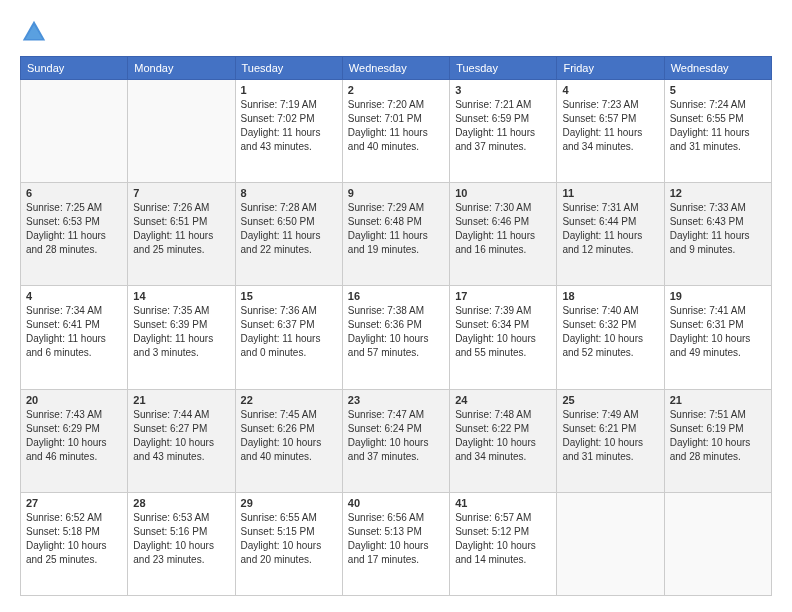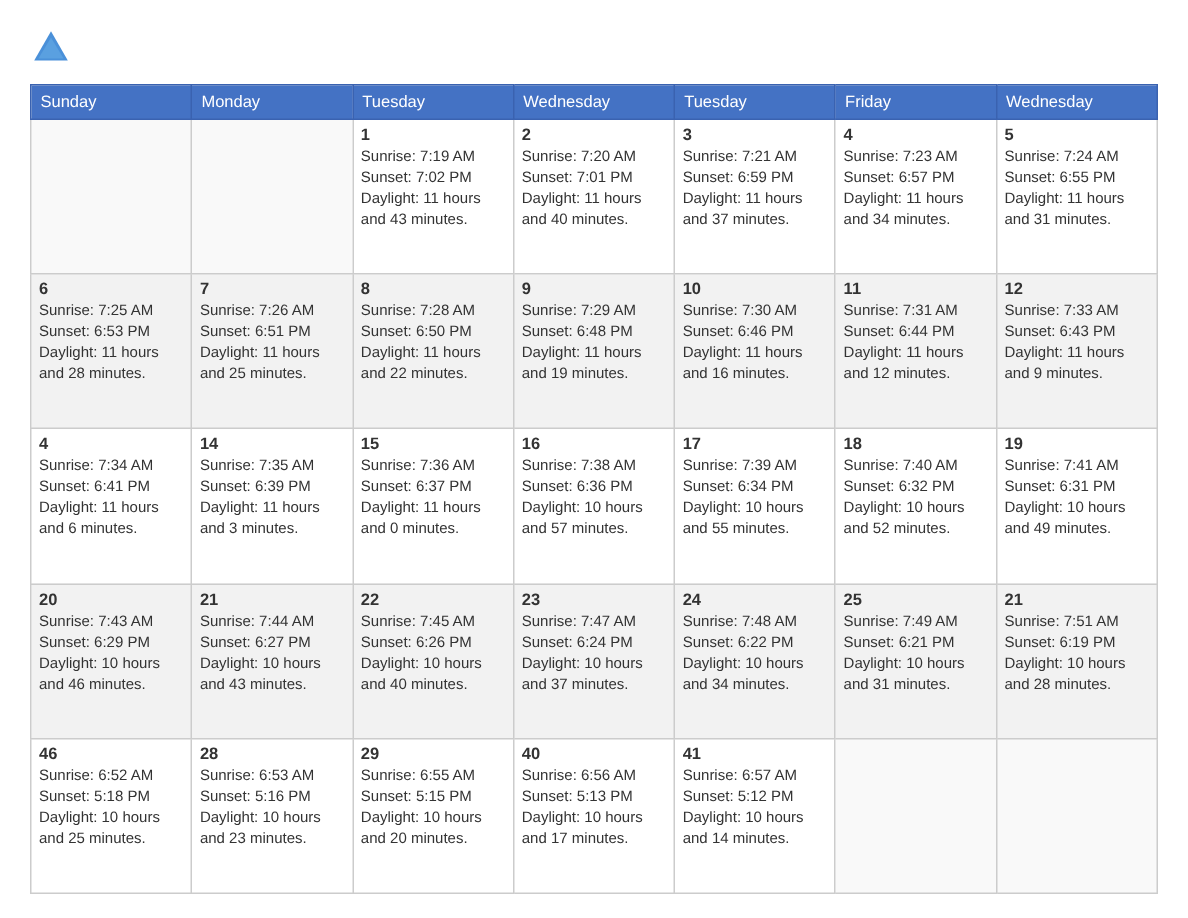--- a/index.html
+++ b/index.html
@@ -344,21 +344,21 @@
         <span class="day-num">21</span>
         <div class="day-info">
           Sunrise: 7:51 AM<br>
           Sunset: 6:19 PM<br>
           Daylight: 10 hours and 28 minutes.
         </div>
       </td>
         </tr>
         <tr>
           <td>
-        <span class="day-num">46</span>
+        <span class="day-num">27</span>
         <div class="day-info">
           Sunrise: 6:52 AM<br>
           Sunset: 5:18 PM<br>
           Daylight: 10 hours and 25 minutes.
         </div>
       </td>
           <td>
         <span class="day-num">28</span>
         <div class="day-info">
           Sunrise: 6:53 AM<br>

